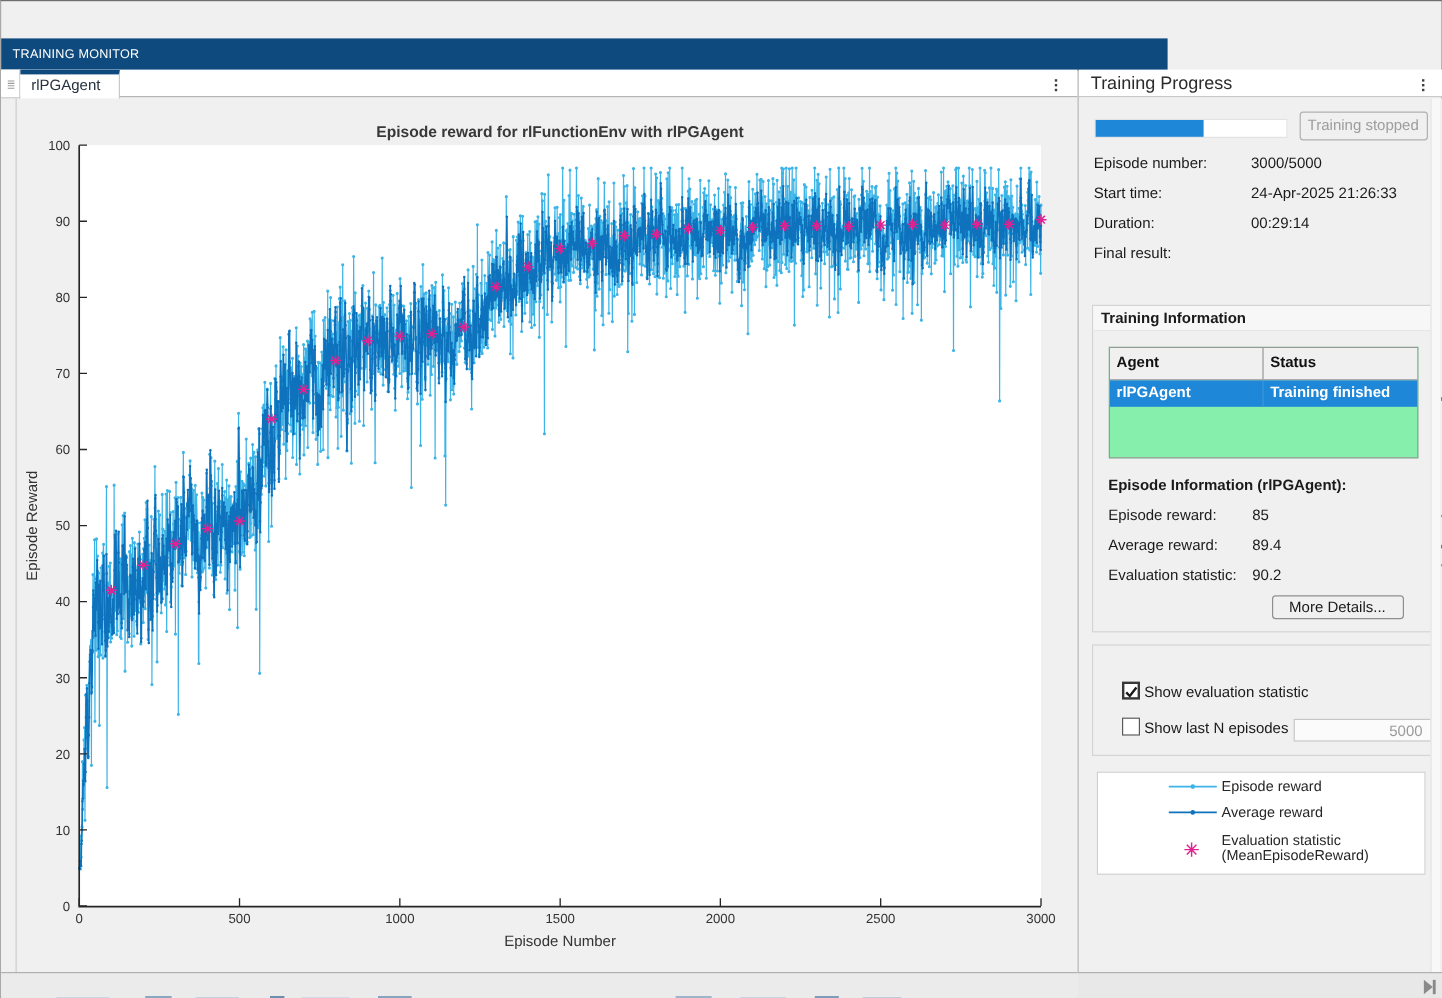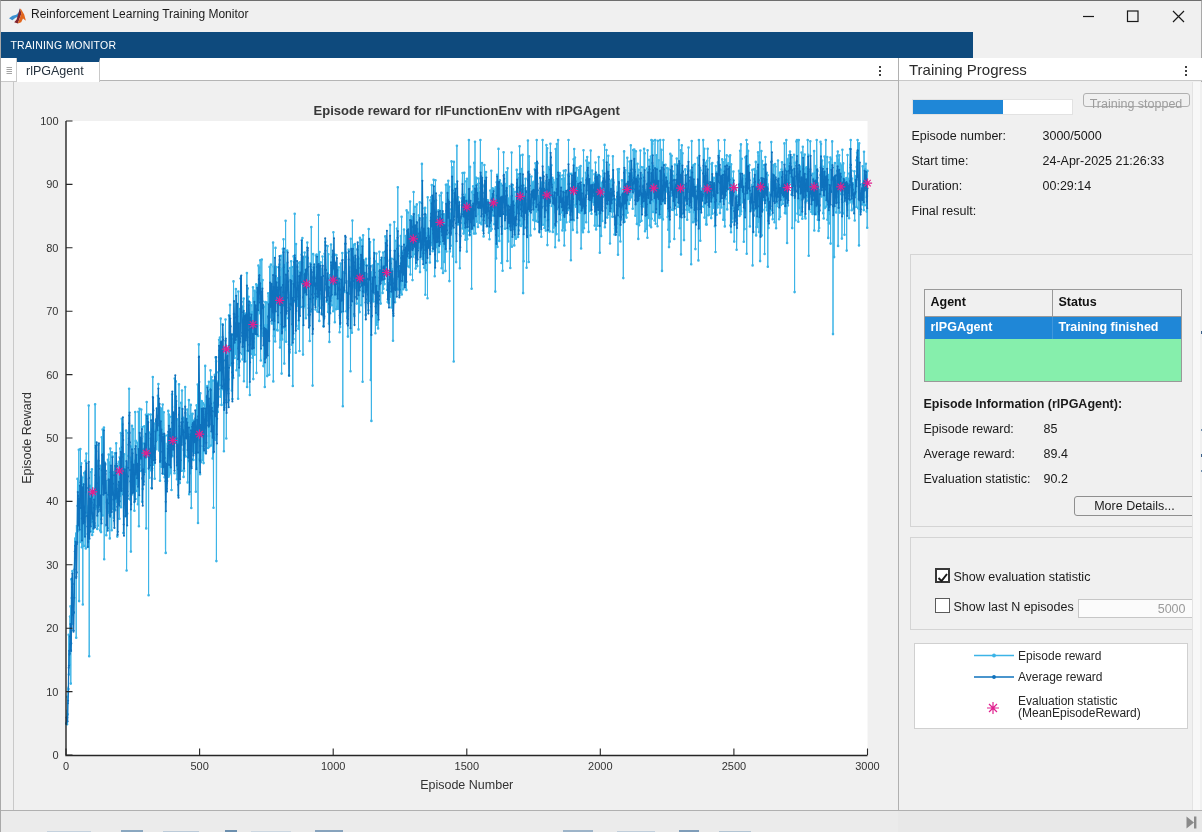--- a/index.html
+++ b/index.html
@@ -14,53 +14,40 @@
 #sidebar{left:0;top:81px;width:13px;height:728px;background:#f0f0f0;border-right:1px solid #c9c9c9}
 #figbg{left:13px;top:81px;width:884px;height:728px;background:#f0f0f0}
 #vsep{left:897px;top:57px;width:1px;height:752px;background:#b0b0b0}
 #panel{left:898px;top:81px;width:303px;height:728px;background:#f0f0f0}
 #pheadrow{left:898px;top:57px;width:303px;height:23px;background:#fff;border-bottom:1px solid #c9c9c9;font-size:15px;color:#2b2b2b;padding-left:10px;line-height:23px}
 
 .kebab{width:3px}
 .kebab div{width:2.2px;height:2.2px;background:#3f3f3f;margin-bottom:1.9px}
 #pbar{left:12.5px;top:16.5px;width:161px;height:16px;background:#fff;border:1px solid #e2e2e2}
 #pbarfill{width:90px;height:14px;background:#1f87d7}
-#btnstop{left:183.5px;top:11px;width:107px;height:14px;border:1px solid #b0b0b0;border-radius:3px;color:#9d9d9d;font-size:12.5px;text-align:center;line-height:21px}
+#btnstop{left:183.5px;top:11px;width:107px;height:24px;border:1px solid #b0b0b0;border-radius:3px;color:#9d9d9d;font-size:12.5px;text-align:center;line-height:21px}
 .lbl{font-size:12.5px;color:#1a1a1a}
 .sect{left:10.5px;width:285px;background:#f0f0f0;border:1px solid #d4d4d4}
 .shead{height:21px;background:#f7f7f7;border-bottom:1px solid #e6e6e6;font-weight:bold;font-size:12.5px;color:#1a1a1a;padding:3px 0 0 7px}
 #tbl{left:13px;top:34.5px;width:258px;height:93px;background:#86efac;border:1px solid #999}
 #tbl .hrow{display:flex;height:27px;background:#f0f0f0;border-bottom:1px solid #999;font-weight:bold;font-size:12.5px;color:#111}
 #tbl .sel{display:flex;height:21.5px;background:#1f87d7;color:#fff;font-weight:bold;font-size:12.5px}
 #tbl .c1{width:128px;padding:5px 0 0 6px;border-right:1px solid #999}
 #tbl .c2{padding:5px 0 0 6px;flex:1}
 #tbl .sel .c1{border-right:1px solid #3f97dc;padding-top:3px}
 #tbl .sel .c2{padding-top:3px}
-#btnmore{left:163px;top:241px;width:122px;height:20px;border:1px solid #8f8f8f;border-radius:3px;font-size:12.5px;color:#1a1a1a;text-align:center;line-height:18px}
+#btnmore{left:149px;top:241px;width:110px;height:20px;border:1px solid #8f8f8f;border-radius:3px;font-size:12.5px;color:#1a1a1a;text-align:center;line-height:18px}
 .cb{width:15px;height:15px;background:#fff;border:1px solid #5a5a5a}
 .cbk{width:15px;height:15px;background:#fff;border:2px solid #383838}
 #nin{left:167.5px;top:61.5px;width:114.5px;height:19px;background:#fbfbfb;border:1px solid #c6c6c6;font-size:12.5px;color:#9a9a9a;text-align:right;padding:2px 6px 0 0}
 #legend{left:913px;top:642px;width:274px;height:86px;background:#fff;border:1px solid #d0d0d0}
 #botleft{left:0;top:809px;width:897px;height:22px;background:#ebebeb;border-top:1px solid #b0b0b0}
 #botright{left:897px;top:809px;width:304px;height:22px;background:#e8e8e8;border-top:1px solid #b0b0b0}
 </style></head><body>
 <div id="win">
- <div class="abs" id="titlebar">
-  <svg class="abs" style="left:7px;top:5px" width="20" height="18" viewBox="0 0 20 18">
-    <polygon points="1,12.2 4.5,9.8 8.3,8.7 10.6,6.6 11.9,2.4 12.8,6.3 11.5,10.3 7.6,11.7 4.3,14.2" fill="#3a8fd0"></polygon>
-    <polygon points="11.9,2.4 8.6,13.4 6.2,16.2 9.8,17.4 13.4,7.4" fill="#82242e"></polygon>
-    <polygon points="11.9,2.4 13.4,7.4 9.8,17.4 13.2,16.2 15,12.6 17.9,14.8 16.2,8.6 13.1,3.2" fill="#e2661d"></polygon>
-  </svg>
-  <div class="abs" id="title">Reinforcement Learning Training Monitor</div>
-  <svg class="abs" style="left:1075px;top:0" width="110" height="31" viewBox="0 0 110 31">
-    <path d="M7 15.5h11" stroke="#1a1a1a" stroke-width="1.2"></path>
-    <rect x="51.5" y="10" width="10.5" height="10.5" fill="none" stroke="#1a1a1a" stroke-width="1.2"></rect>
-    <path d="M97 10l11 11M108 10L97 21" stroke="#1a1a1a" stroke-width="1.2"></path>
-  </svg>
- </div>
  <div class="abs" id="bluebar">
       <span>TRAINING MONITOR</span>
     </div>
  <div class="abs" id="tabrow"></div>
  <div class="abs" id="gripbox"><svg width="16" height="24">
         <path d="M5.5 9.5h5.5M5.5 11.5h5.5M5.5 13.5h5.5M5.5 15.5h5.5" stroke="#9a9a9a" stroke-width="0.9"></path>
       </svg></div>
  <div class="abs" id="tab">rlPGAgent</div>
  <div class="abs kebab" style="left:877.5px;top:64.5px">
       <div></div>
@@ -115,20 +102,21 @@
       </div>
   <div class="abs" id="btnstop">Training stopped</div>
   <div class="abs lbl" style="left:12.5px;top:46.5px">Episode number:</div>
   <div class="abs lbl" style="left:143.5px;top:47px">3000/5000</div>
   <div class="abs lbl" style="left:12.5px;top:71.5px">Start time:</div>
   <div class="abs lbl" style="left:143.5px;top:71.5px">24-Apr-2025 21:26:33</div>
   <div class="abs lbl" style="left:12.5px;top:96.5px">Duration:</div>
   <div class="abs lbl" style="left:143.5px;top:96.5px">00:29:14</div>
   <div class="abs lbl" style="left:12.5px;top:121.5px">Final result:</div>
   <div class="abs sect" style="top:171.5px;height:273px">
+    <div class="shead">Training Information</div>
     <div class="abs" id="tbl">
       <div class="hrow">
             <div class="c1">Agent</div>
             <div class="c2">Status</div>
           </div>
       <div class="sel">
             <div class="c1">rlPGAgent</div>
             <div class="c2">Training finished</div>
           </div>
     </div>

